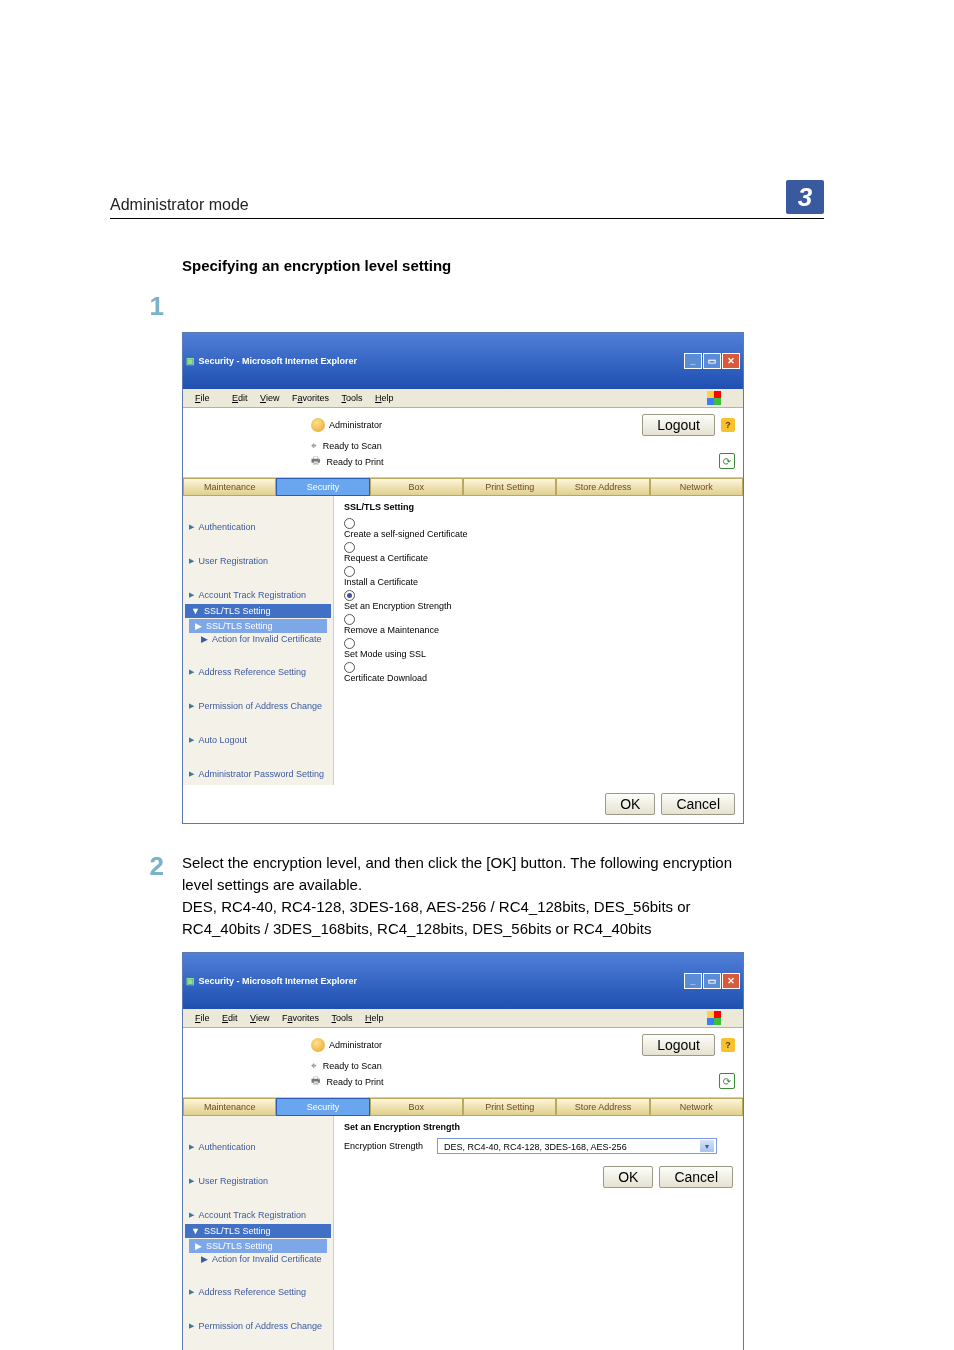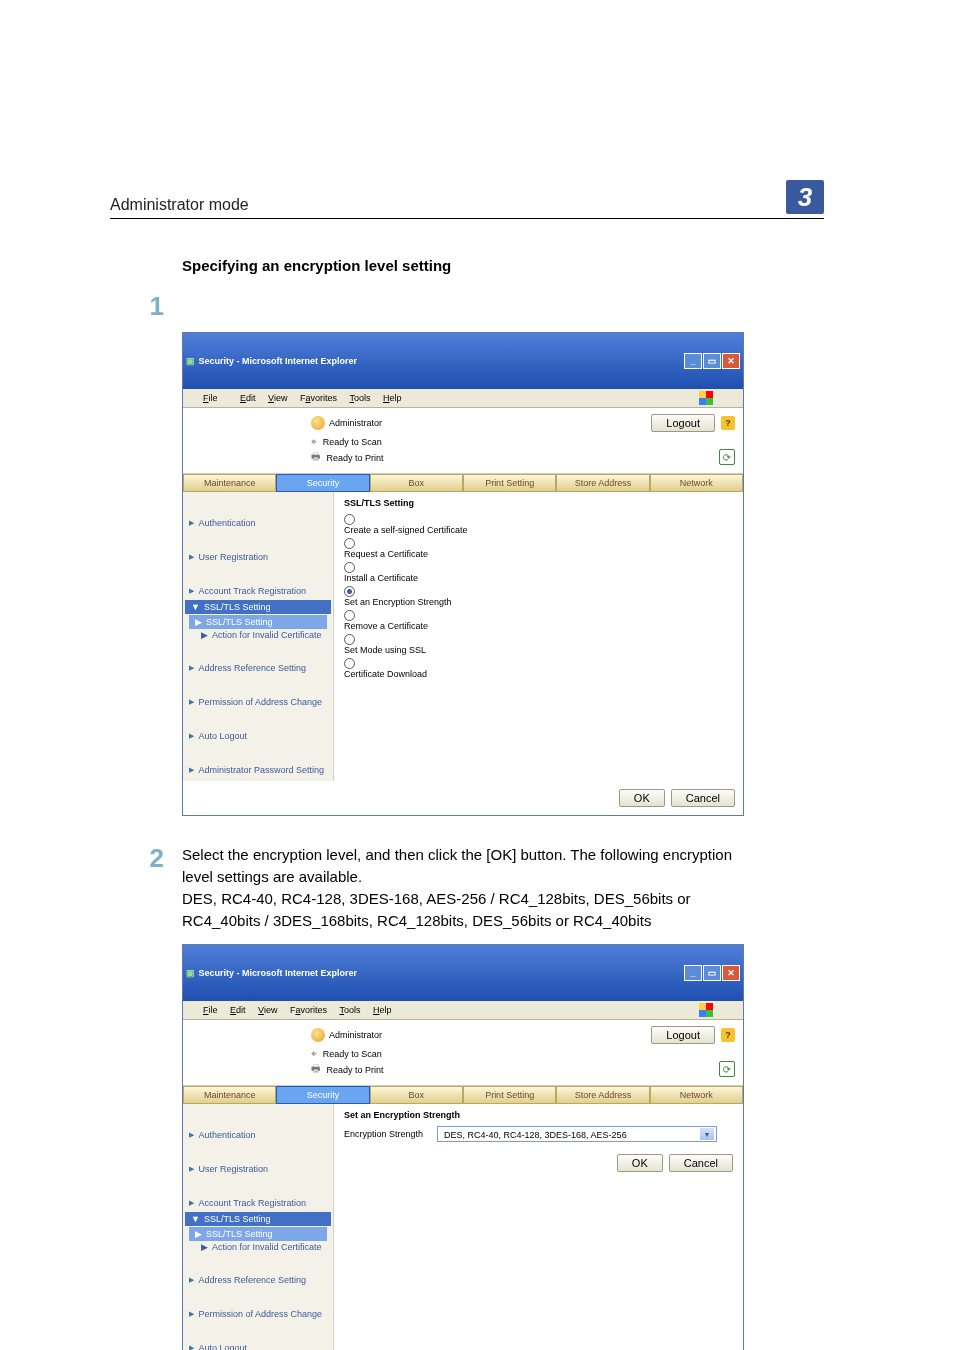--- a/index.html
+++ b/index.html
@@ -86,21 +86,21 @@
     border: 1px solid #fff;
     background: #6295e0;
     display:flex;align-items:center;justify-content:center;
     color:#fff; font-size:9px;
   }
   .winbtn.minimize { background:#5b8cd6;}
   .winbtn.restore { background:#5b8cd6;}
   .winbtn.close { background:#d85a3a;}
   .menubar {
     background: #ece9d8;
-    padding: 2px 20px;
+    padding: 2px 12px;
     display: flex;
     justify-content: space-between;
     align-items: center;
     border-bottom: 1px solid #b5b2a0;
   }
   .menubar span { margin-right: 10px; }
   .menu-item { display:inline-block; }
   .menu-item u { text-decoration: underline; }
   .flag {
     width: 14px; height: 14px;
@@ -115,21 +115,21 @@
   .admin-icon {
     width:14px;height:14px;border-radius:50%;
     background: radial-gradient(circle at 40% 35%, #ffe08a, #e8a32a);
   }
   .logout-area { display:flex; align-items:center; gap:6px;}
   .btn {
     padding: 2px 14px;
     background: linear-gradient(#fdfdfa, #e5e2d0);
     border: 1px solid #9c9a87;
     border-radius: 2px;
-    font-size: 11px;
+    font-size: 14px;
   }
   .help-icon {
     width:14px;height:14px;background:#f7c22e;
     display:flex;align-items:center;justify-content:center;
     color:#533; font-weight:bold;border-radius:2px;
   }
   .status-lines { margin-left:120px; margin-top:4px;}
   .status-lines div { display:flex; align-items:center; gap:6px; margin:1px 0;}
   .printer-icon{ color:#777; font-size:10px;}
   .refresh-icon {
@@ -343,21 +343,21 @@
         <div class="radio-row">
             <span class="radio"></span>
             <span>Install a Certificate</span>
           </div>
         <div class="radio-row">
             <span class="radio checked"></span>
             <span>Set an Encryption Strength</span>
           </div>
         <div class="radio-row">
             <span class="radio"></span>
-            <span>Remove a Certificate</span>
+            <span>Remove a Maintenance</span>
           </div>
         <div class="radio-row">
             <span class="radio"></span>
             <span>Set Mode using SSL</span>
           </div>
         <div class="radio-row">
             <span class="radio"></span>
             <span>Certificate Download</span>
           </div>
       </div>

